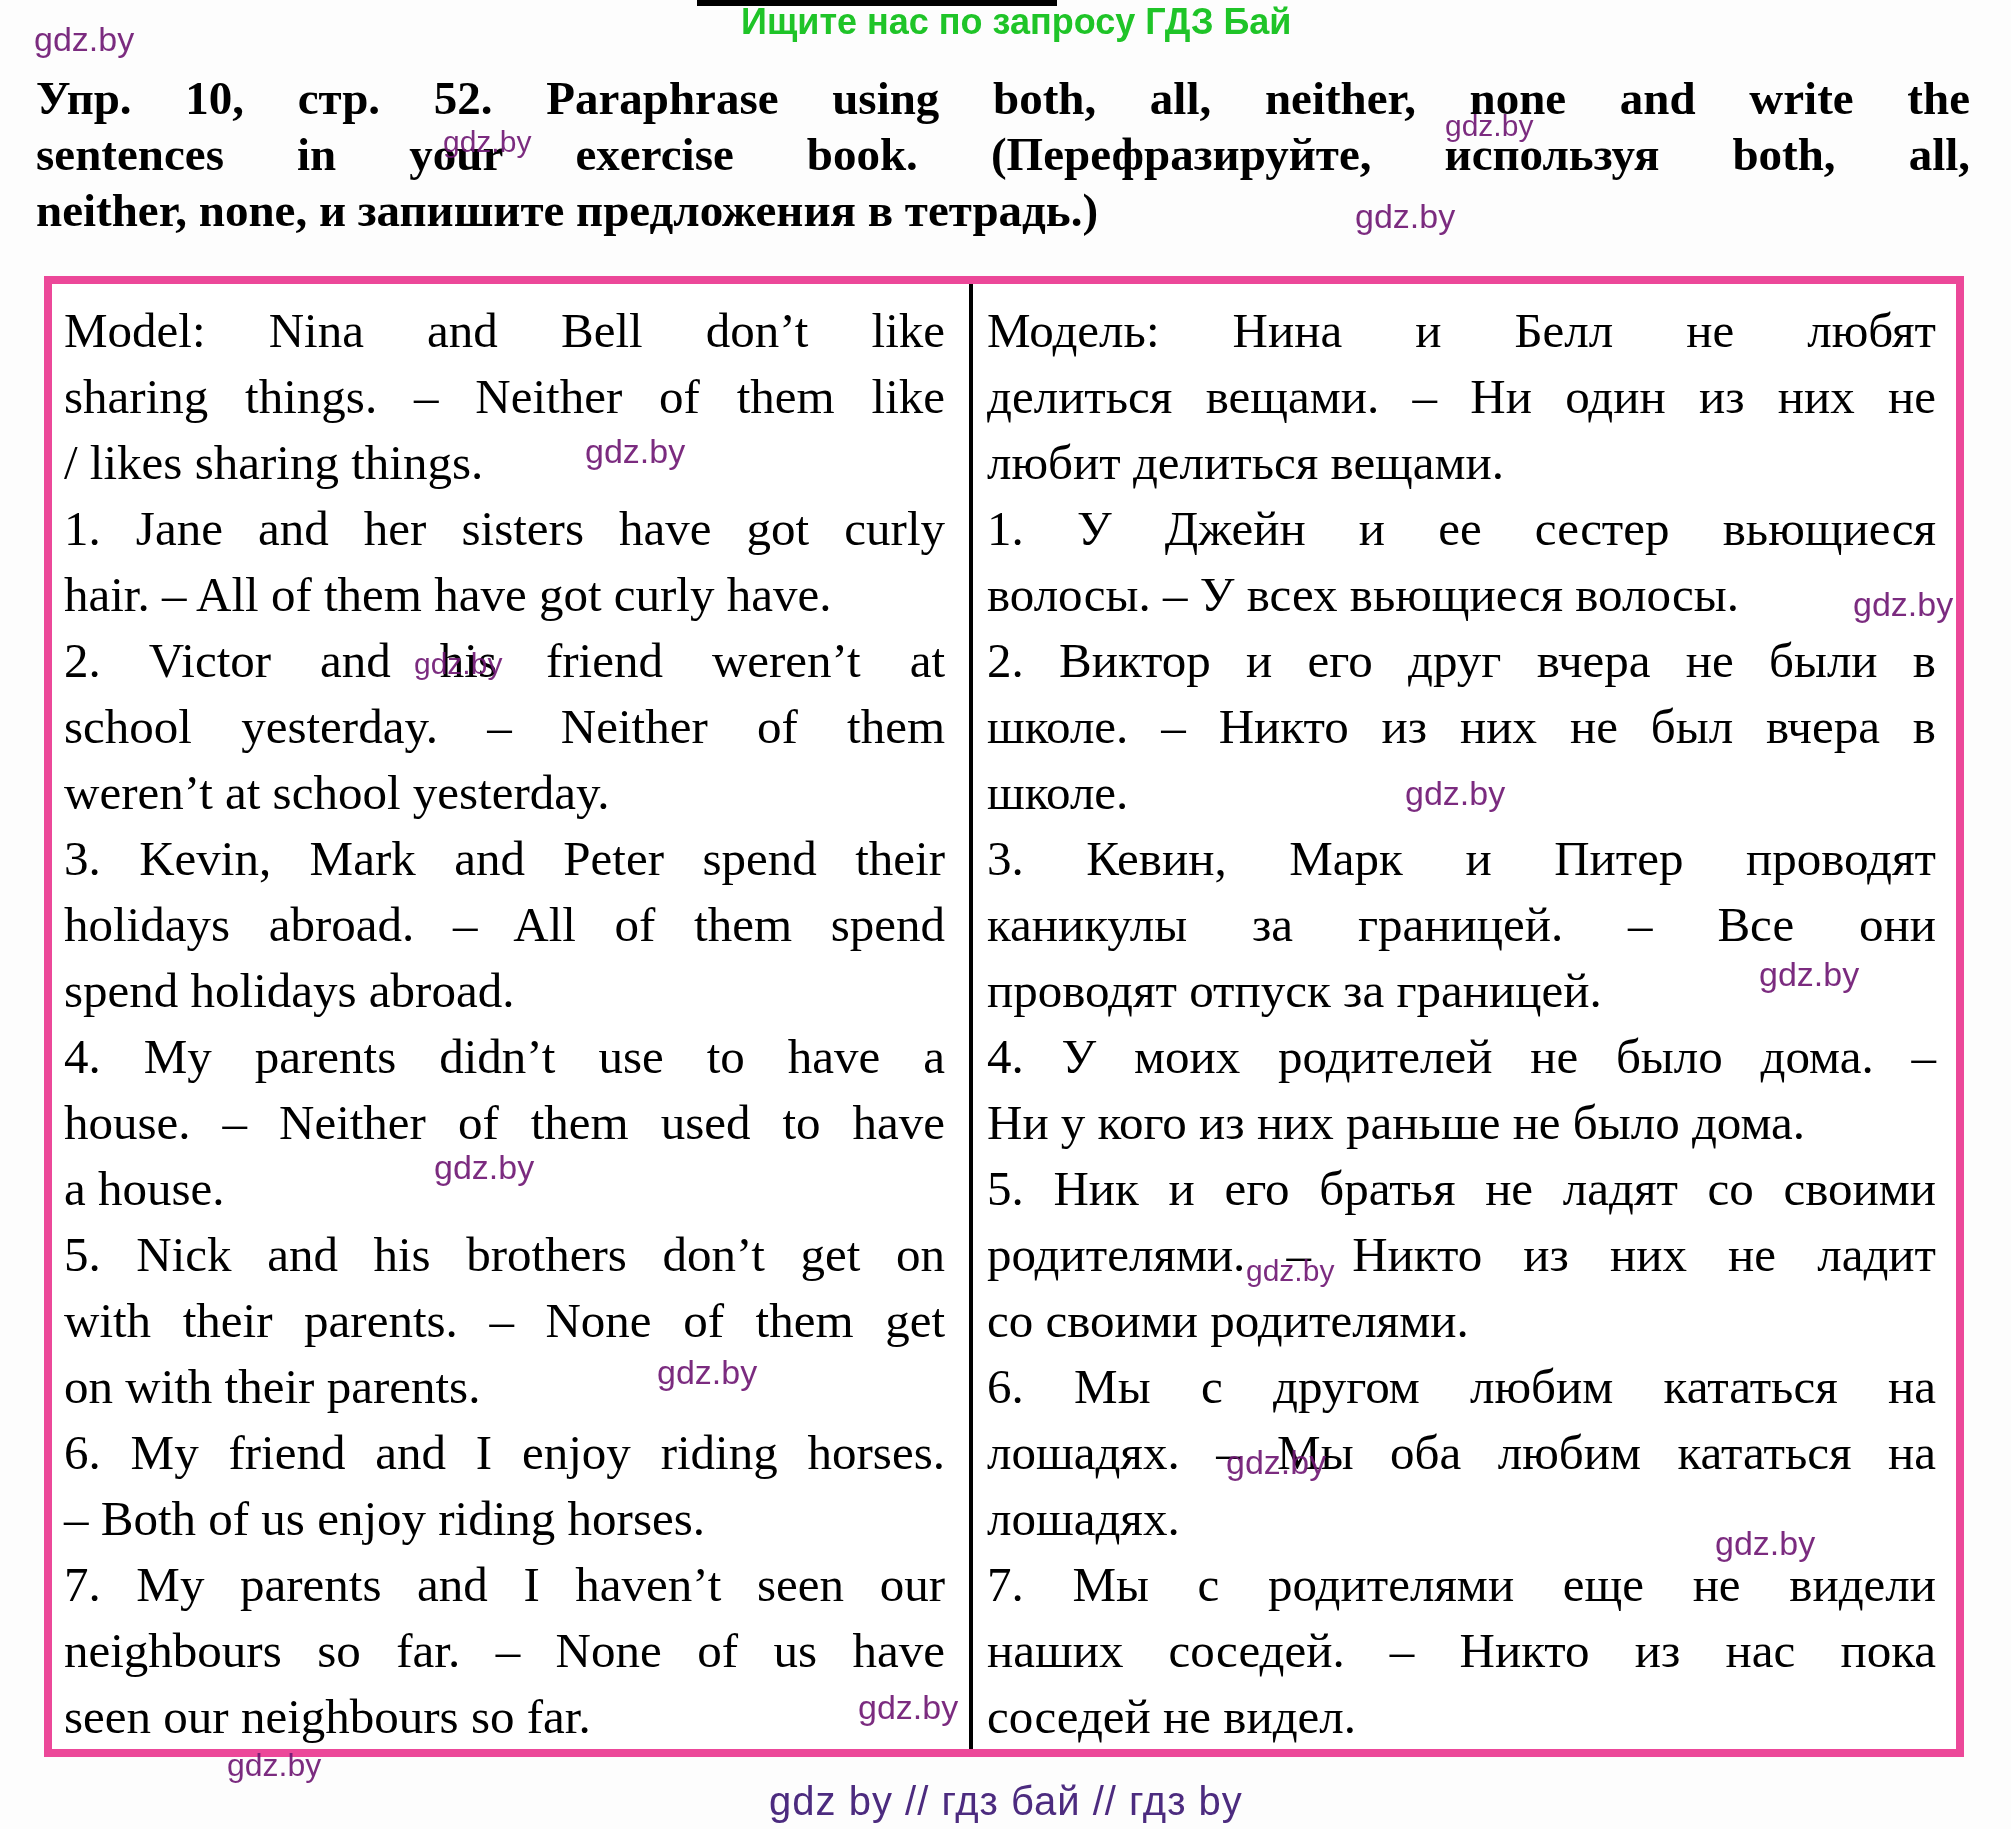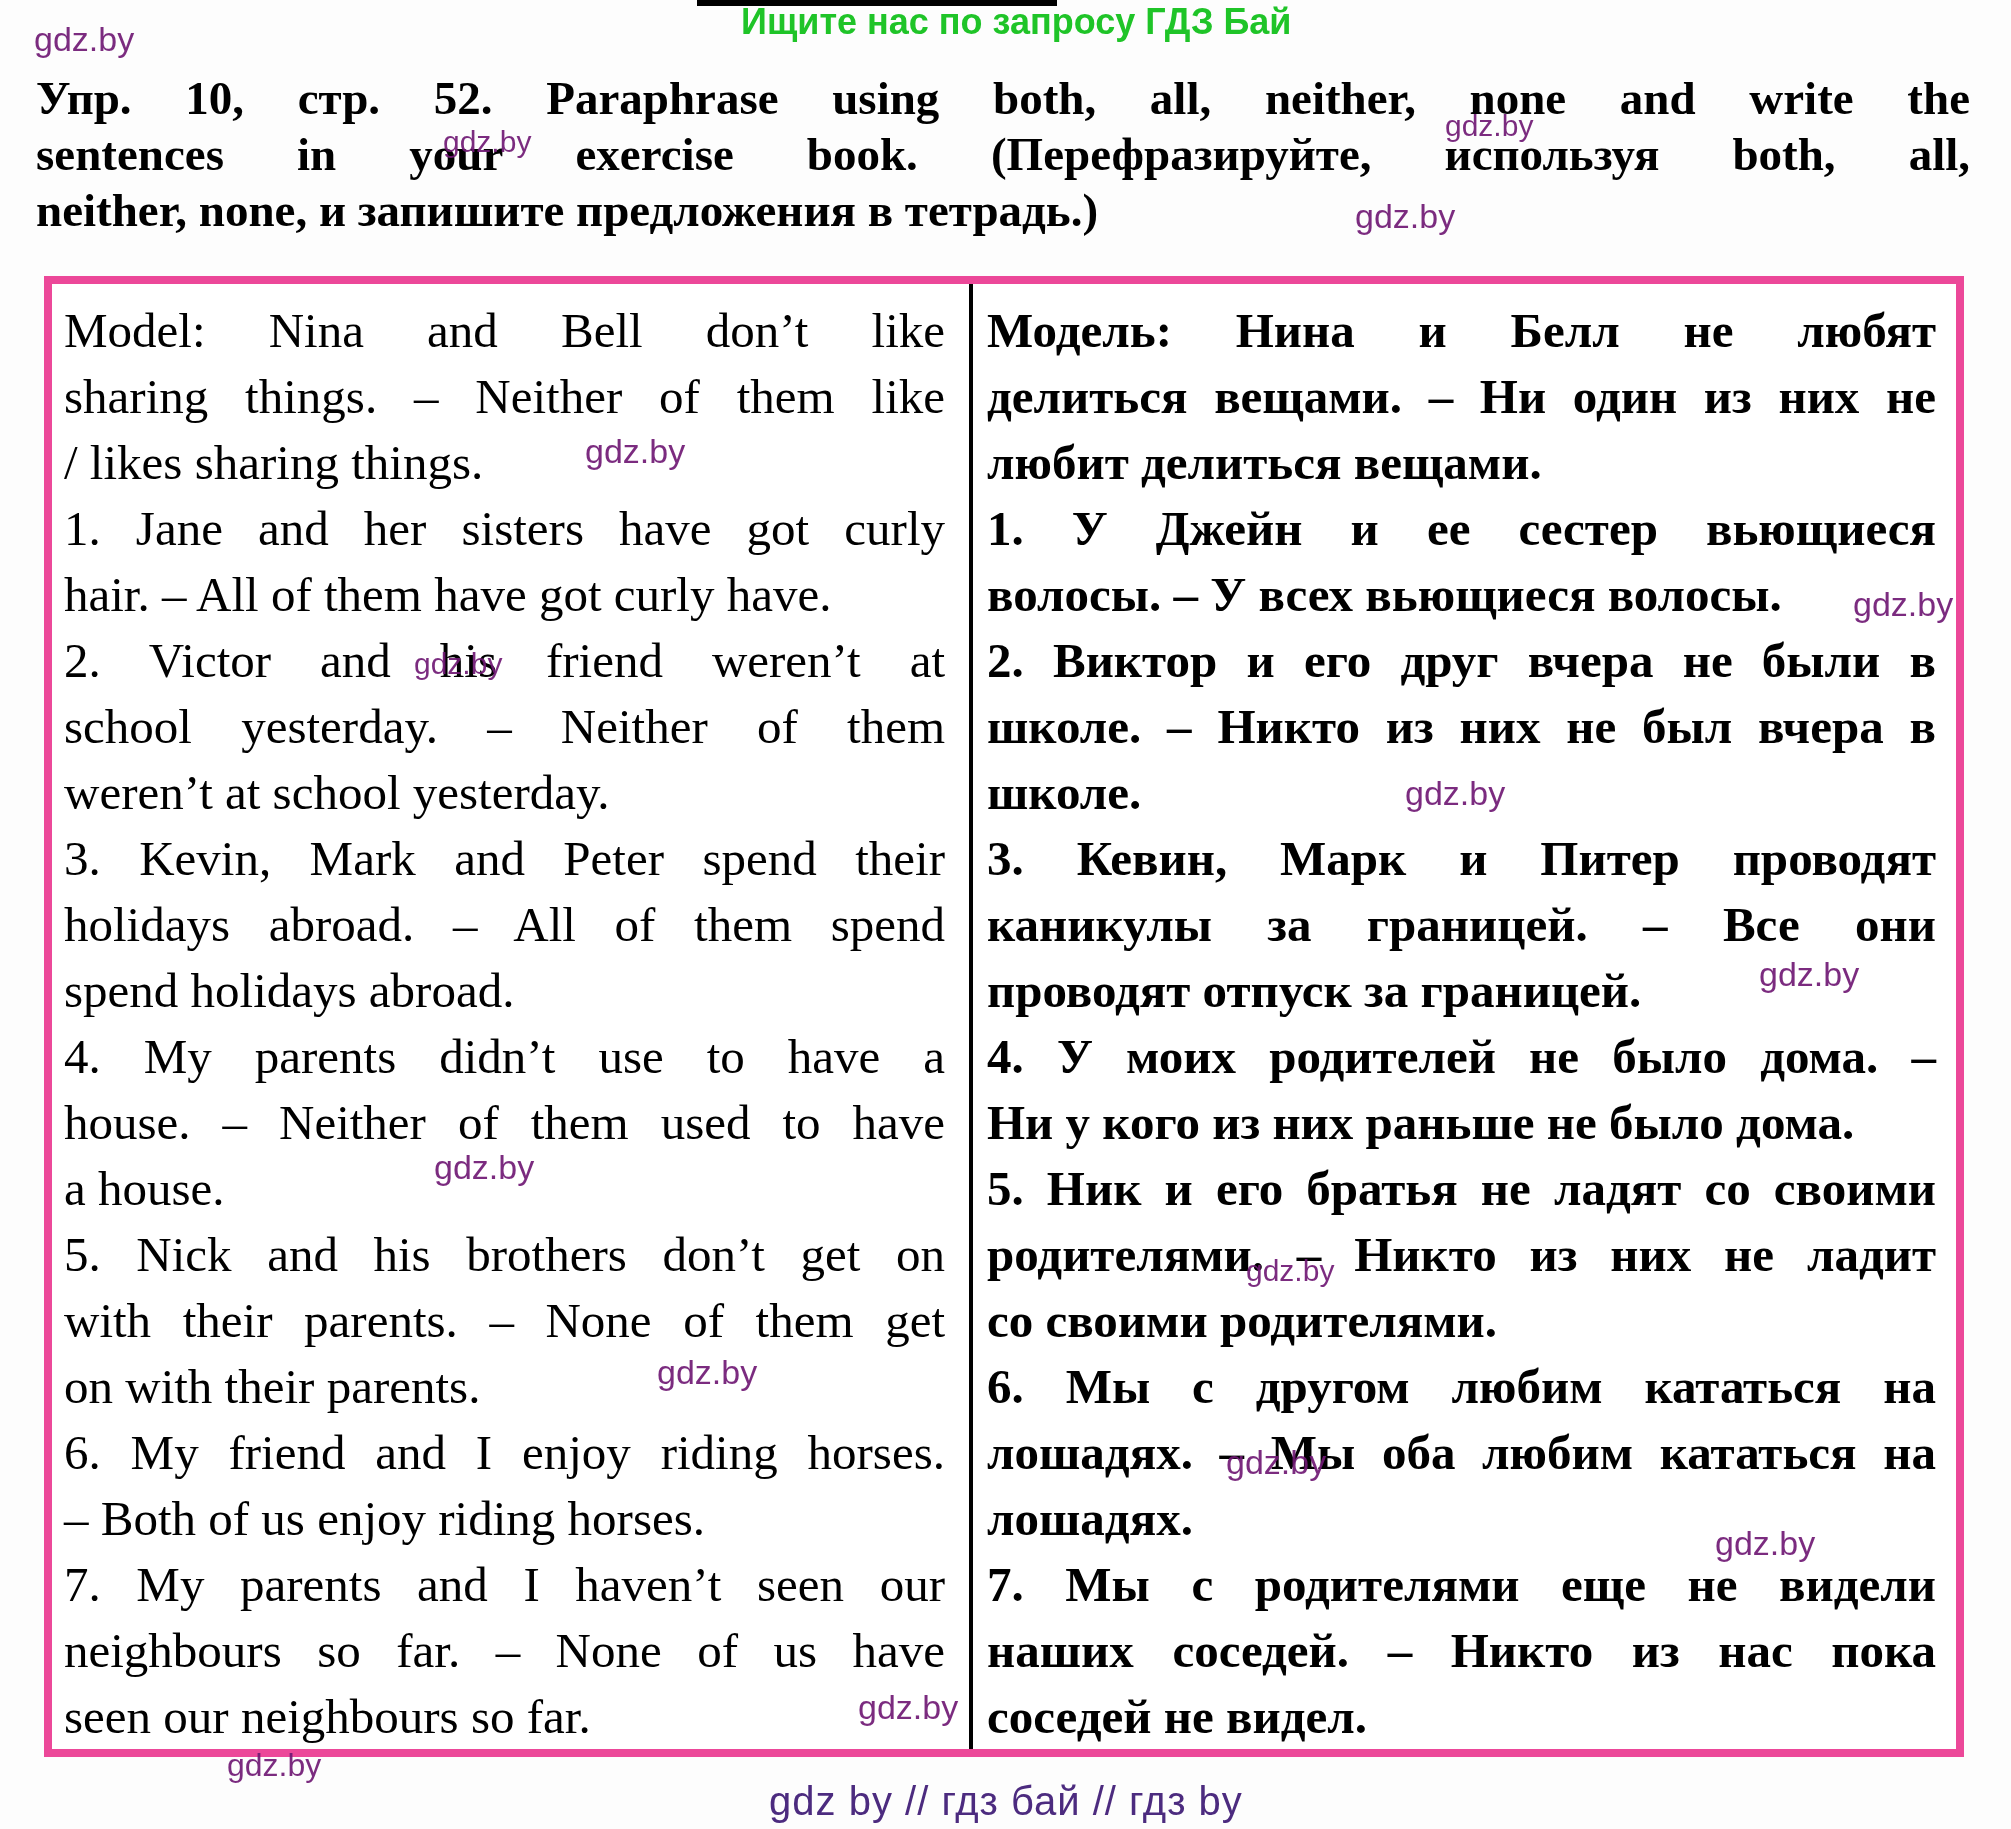--- a/index.html
+++ b/index.html
@@ -18,21 +18,21 @@
           font-size:47px;}
   .header .hline{height:56px;line-height:56px;white-space:normal;}
   .header .j{text-align:justify;text-align-last:justify;}
   .header .n{text-align:left;}
 
   
   .table{position:absolute;left:44px;top:276px;width:1920px;height:1481px;
          border:8px solid #ec4899;box-sizing:border-box;display:flex;background:#fff;}
   .cell{box-sizing:border-box;font-size:49px;}
   .cell-left{width:921px;border-right:4px solid #000;padding:14px 24px 0 12px;}
-  .cell-right{flex:1;padding:14px 20px 0 14px;font-weight:bold;}
+  .cell-right{flex:1;padding:14px 20px 0 14px;}
   .line{height:66px;line-height:66px;}
   .line.j{text-align:justify;text-align-last:justify;}
   .line.n{text-align:left;}
 
   
   .wm{position:absolute;font-family:"Liberation Sans",sans-serif;color:#701a75;
       opacity:.92;line-height:1;}
 
   
   .footer{position:absolute;left:0;right:0;top:1779px;text-align:center;

